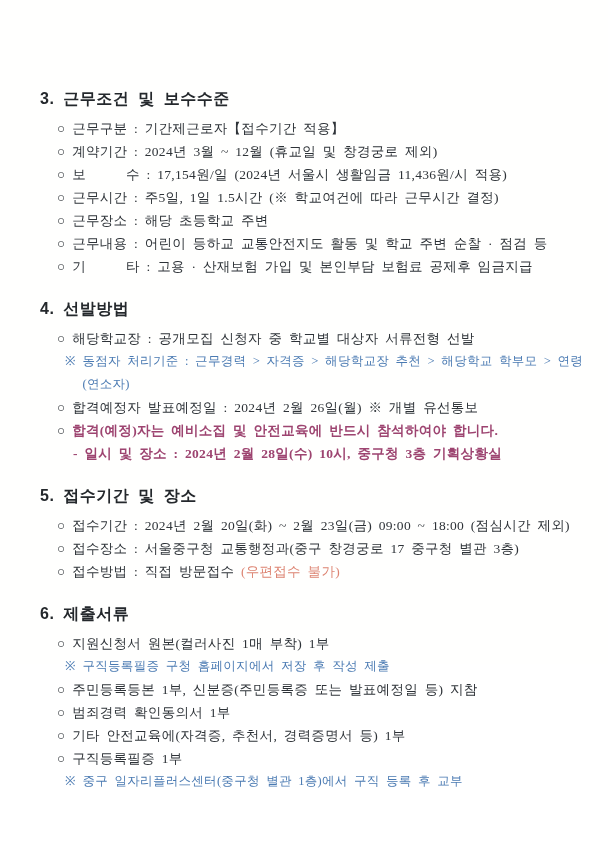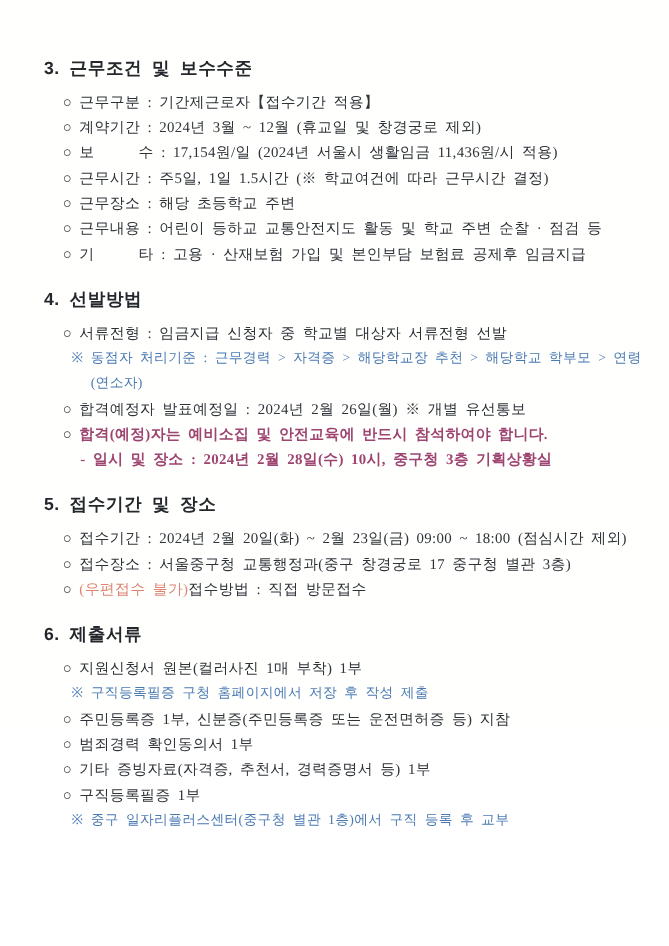--- a/index.html
+++ b/index.html
@@ -1,18 +1,18 @@
 <!DOCTYPE html>
 <html style="--c-text: #2e3338; --c-heading: #24282c; --c-blue: #4a7ab2; --c-maroon: #9d4470; --c-salmon: #dd8472;"><head>
 <meta charset="utf-8">
 <style>
   * { margin:0; padding:0; box-sizing:border-box; }
   html,body { width:608px; height:860px; background:#ffffff; overflow:hidden; }
   body { font-family:"Liberation Serif", serif; color:var(--c-text, #2e3338); }
-  .doc { width:608px; height:664px; padding:52px 24px 0 40px; background:#fffffe; }
+  .doc { width:608px; height:664px; padding:88px 24px 0 40px; background:#fffffe; }
   section { margin:0; }
   section + section { margin-top:20px; }
   h2 {
     font-family:"Liberation Sans", sans-serif;
     font-size:16px; font-weight:700; color:var(--c-heading, #24282c);
     letter-spacing:0.5px; word-spacing:4px; line-height:22px; margin:0 0 7px 0;
   }
   .line { display:flex; align-items:baseline; line-height:23px; font-size:13.5px; }
   .line .bullet { flex:0 0 auto; margin-right:7px; }
   .line .seg { white-space:pre-wrap; word-spacing:3px; letter-spacing:0.3px; }
@@ -58,21 +58,21 @@
     <div class="line l1">
         <span class="bullet">○</span>
         <span class="seg">기      타 : 고용 · 산재보험 가입 및 본인부담 보험료 공제후 임금지급</span>
       </div>
   </section>
 
   <section>
     <h2>4. 선발방법</h2>
     <div class="line l1">
         <span class="bullet">○</span>
-        <span class="seg">서류전형 : 임금지급 신청자 중 학교별 대상자 서류전형 선발</span>
+        <span class="seg">해당학교장 : 공개모집 신청자 중 학교별 대상자 서류전형 선발</span>
       </div>
     <div class="line l2 small">
         <span class="bullet" data-color="blue">※</span>
         <span class="seg" data-color="blue">동점자 처리기준 : 근무경력 &gt; 자격증 &gt; 해당학교장 추천 &gt; 해당학교 학부모 &gt; 연령(연소자)</span>
       </div>
     <div class="line l1">
         <span class="bullet">○</span>
         <span class="seg">합격예정자 발표예정일 : 2024년 2월 26일(월) ※ 개별 유선통보</span>
       </div>
     <div class="line l1">
@@ -90,46 +90,46 @@
     <div class="line l1">
         <span class="bullet">○</span>
         <span class="seg">접수기간 : 2024년 2월 20일(화) ~ 2월 23일(금) 09:00 ~ 18:00 (점심시간 제외)</span>
       </div>
     <div class="line l1">
         <span class="bullet">○</span>
         <span class="seg">접수장소 : 서울중구청 교통행정과(중구 창경궁로 17 중구청 별관 3층)</span>
       </div>
     <div class="line l1">
         <span class="bullet">○</span>
+        <span class="seg">접수방법 : 직접 방문접수 </span>
         <span class="seg" data-color="salmon">(우편접수 불가)</span>
-        <span class="seg">접수방법 : 직접 방문접수 </span>
       </div>
   </section>
 
   <section>
     <h2>6. 제출서류</h2>
     <div class="line l1">
         <span class="bullet">○</span>
         <span class="seg">지원신청서 원본(컬러사진 1매 부착) 1부</span>
       </div>
     <div class="line l2 small">
         <span class="bullet" data-color="blue">※</span>
         <span class="seg" data-color="blue">구직등록필증 구청 홈페이지에서 저장 후 작성 제출</span>
       </div>
     <div class="line l1">
         <span class="bullet">○</span>
-        <span class="seg">주민등록증 1부, 신분증(주민등록증 또는 운전면허증 등) 지참</span>
+        <span class="seg">주민등록등본 1부, 신분증(주민등록증 또는 발표예정일 등) 지참</span>
       </div>
     <div class="line l1">
         <span class="bullet">○</span>
         <span class="seg">범죄경력 확인동의서 1부</span>
       </div>
     <div class="line l1">
         <span class="bullet">○</span>
-        <span class="seg">기타 증빙자료(자격증, 추천서, 경력증명서 등) 1부</span>
+        <span class="seg">기타 안전교육에(자격증, 추천서, 경력증명서 등) 1부</span>
       </div>
     <div class="line l1">
         <span class="bullet">○</span>
         <span class="seg">구직등록필증 1부</span>
       </div>
     <div class="line l2 small">
         <span class="bullet" data-color="blue">※</span>
         <span class="seg" data-color="blue">중구 일자리플러스센터(중구청 별관 1층)에서 구직 등록 후 교부</span>
       </div>
   </section>

